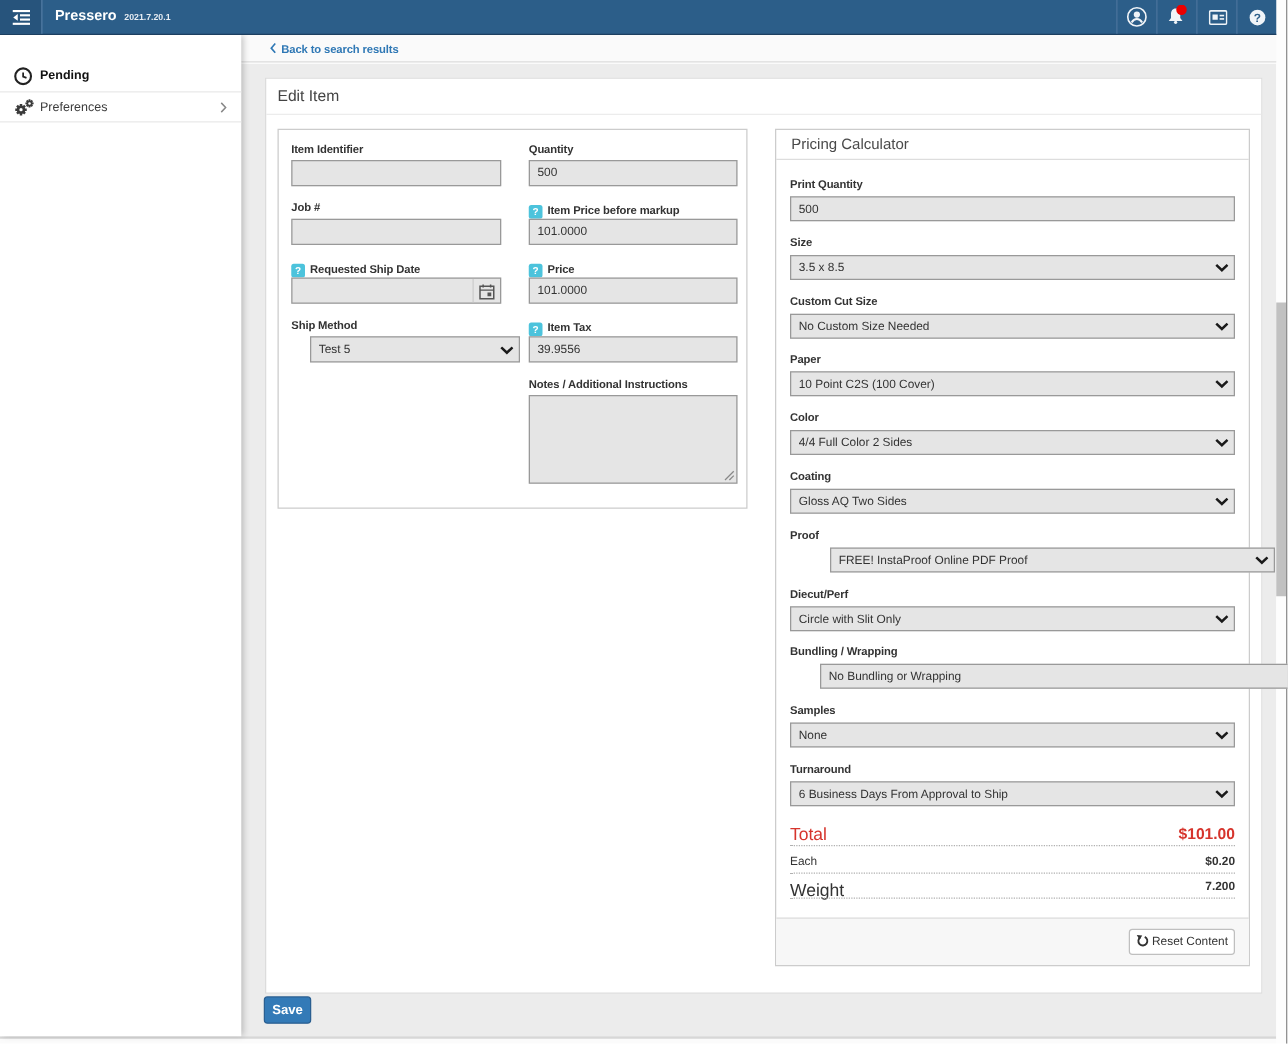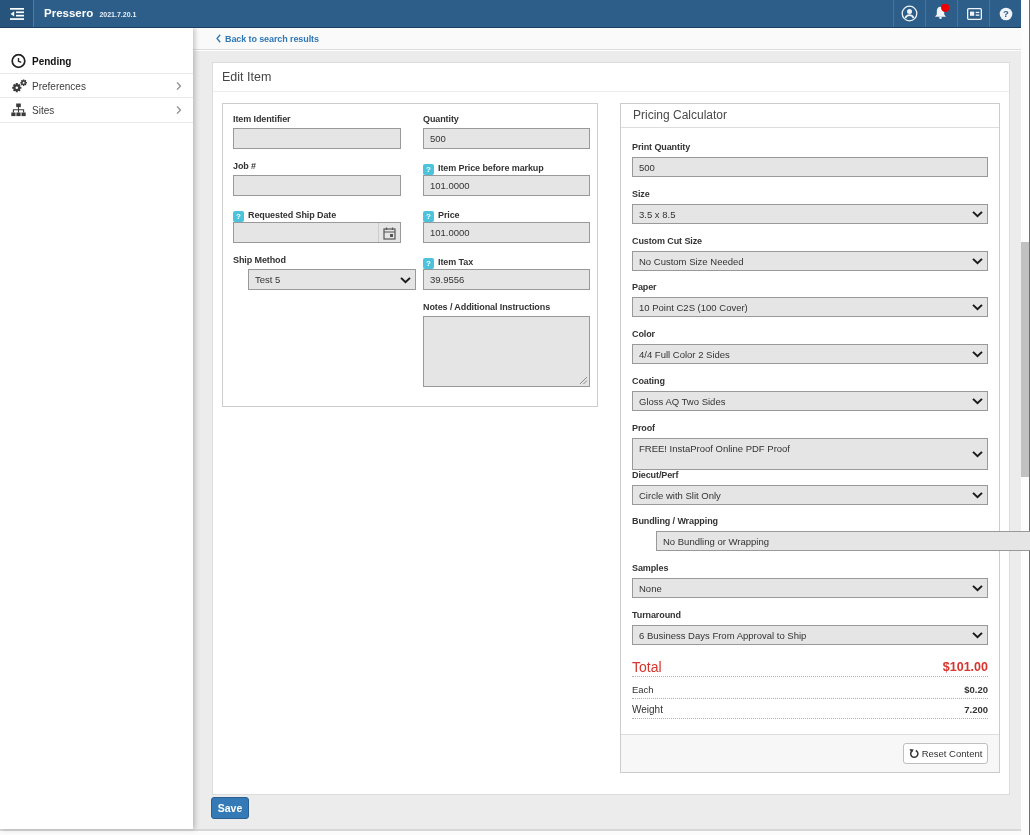--- a/index.html
+++ b/index.html
@@ -144,21 +144,21 @@
       <polyline points="1,0.9 5.5,5.2 10,0.9" stroke="#1a1a1a" stroke-width="2" fill="none"></polyline>
     </svg></div>
 
 <div class="lbl" style="left:632px;top:375px;">Coating</div>
 <div class="inp" style="left:632px;top:391px;width:356px;height:20px;">Gloss AQ Two Sides
   <svg class="chevd" width="11" height="7">
       <polyline points="1,0.9 5.5,5.2 10,0.9" stroke="#1a1a1a" stroke-width="2" fill="none"></polyline>
     </svg></div>
 
 <div class="lbl" style="left:632px;top:422px;">Proof</div>
-<div class="inp" style="left:632px;top:438px;width:356px;height:32px;">FREE! InstaProof Online PDF Proof
+<div class="inp" style="left:664px;top:438px;width:356px;height:20px;">FREE! InstaProof Online PDF Proof
   <svg class="chevd" width="11" height="7">
       <polyline points="1,0.9 5.5,5.2 10,0.9" stroke="#1a1a1a" stroke-width="2" fill="none"></polyline>
     </svg></div>
 
 <div class="lbl" style="left:632px;top:469px;">Diecut/Perf</div>
 <div class="inp" style="left:632px;top:485px;width:356px;height:20px;">Circle with Slit Only
   <svg class="chevd" width="11" height="7">
       <polyline points="1,0.9 5.5,5.2 10,0.9" stroke="#1a1a1a" stroke-width="2" fill="none"></polyline>
     </svg></div>
 
@@ -179,21 +179,21 @@
   <svg class="chevd" width="11" height="7">
       <polyline points="1,0.9 5.5,5.2 10,0.9" stroke="#1a1a1a" stroke-width="2" fill="none"></polyline>
     </svg></div>
 
 <div class="trow" style="left:632px;top:659px;font-size:14px;color:#d6342c;">Total</div>
 <div class="trow" style="left:632px;top:660px;width:356px;text-align:right;font-size:12.5px;font-weight:bold;color:#d6342c;">$101.00</div>
 <div class="dot" style="left:632px;top:676px;width:356px;"></div>
 <div class="trow" style="left:632px;top:684px;font-size:9.5px;color:#333;">Each</div>
 <div class="trow" style="left:632px;top:684px;width:356px;text-align:right;font-size:9.5px;font-weight:bold;color:#333;">$0.20</div>
 <div class="dot" style="left:632px;top:698px;width:356px;"></div>
-<div class="trow" style="left:632px;top:704px;font-size:10px;color:#333;">Weight</div>
+<div class="trow" style="left:632px;top:704px;font-size:14px;color:#333;">Weight</div>
 <div class="trow" style="left:632px;top:704px;width:356px;text-align:right;font-size:9.5px;font-weight:bold;color:#333;">7.200</div>
 <div class="dot" style="left:632px;top:718px;width:356px;"></div>
 
 <div class="abs" id="save">Save</div>
 <div class="abs" id="reset"><svg width="10" height="10" style="vertical-align:-1.5px;margin-right:3px">
       <path d="M3.4 1.7 A3.6 3.6 0 1 0 6.8 1.5" stroke="#333" stroke-width="1.5" fill="none"></path>
       <polygon points="0.4,0 4.8,0.4 2.6,3.8" fill="#333"></polygon>
     </svg>Reset Content</div>
 
 <div class="abs" id="nav">
@@ -223,35 +223,20 @@
         </g>
       </g>
       <circle cx="5.8" cy="9.2" r="1.3" fill="#fff"></circle>
       <circle cx="12.6" cy="4.2" r="1" fill="#fff"></circle>
     </svg>
     <div class="ntext">Preferences</div>
     <svg class="nchev" width="6" height="9">
         <polyline points="1,0.8 4.5,4.5 1,8.2" stroke="#888" stroke-width="1.2" fill="none"></polyline>
       </svg>
   </div>
-  <div class="nrow" style="top:70px;height:25px;">
-    <svg class="nicon" width="15" height="14" viewBox="0 0 15 14">
-      <g fill="#3b3b3b">
-        <rect x="5.2" y="0.5" width="4.6" height="3.6"></rect>
-        <rect x="0.3" y="9.5" width="4.2" height="3.6"></rect>
-        <rect x="5.4" y="9.5" width="4.2" height="3.6"></rect>
-        <rect x="10.5" y="9.5" width="4.2" height="3.6"></rect>
-      </g>
-      <path d="M7.5 4.1 V6.8 M2.4 9.5 V6.8 H12.6 V9.5 M7.5 6.8 V9.5" stroke="#3b3b3b" stroke-width="1.1" fill="none"></path>
-    </svg>
-    <div class="ntext">Sites</div>
-    <svg class="nchev" width="6" height="9">
-        <polyline points="1,0.8 4.5,4.5 1,8.2" stroke="#888" stroke-width="1.2" fill="none"></polyline>
-      </svg>
-  </div>
 </div>
 
 <div class="abs" id="header">
   <div id="hbox">
     <svg class="hic" style="left:10px;top:8px;" width="14" height="12" viewBox="0 0 14 12">
       <g fill="#fff">
         <rect x="0" y="0" width="14" height="1.7"></rect>
         <rect x="6" y="3.4" width="8" height="1.7"></rect>
         <rect x="6" y="6.8" width="8" height="1.7"></rect>
         <rect x="0" y="10.2" width="14" height="1.7"></rect>

